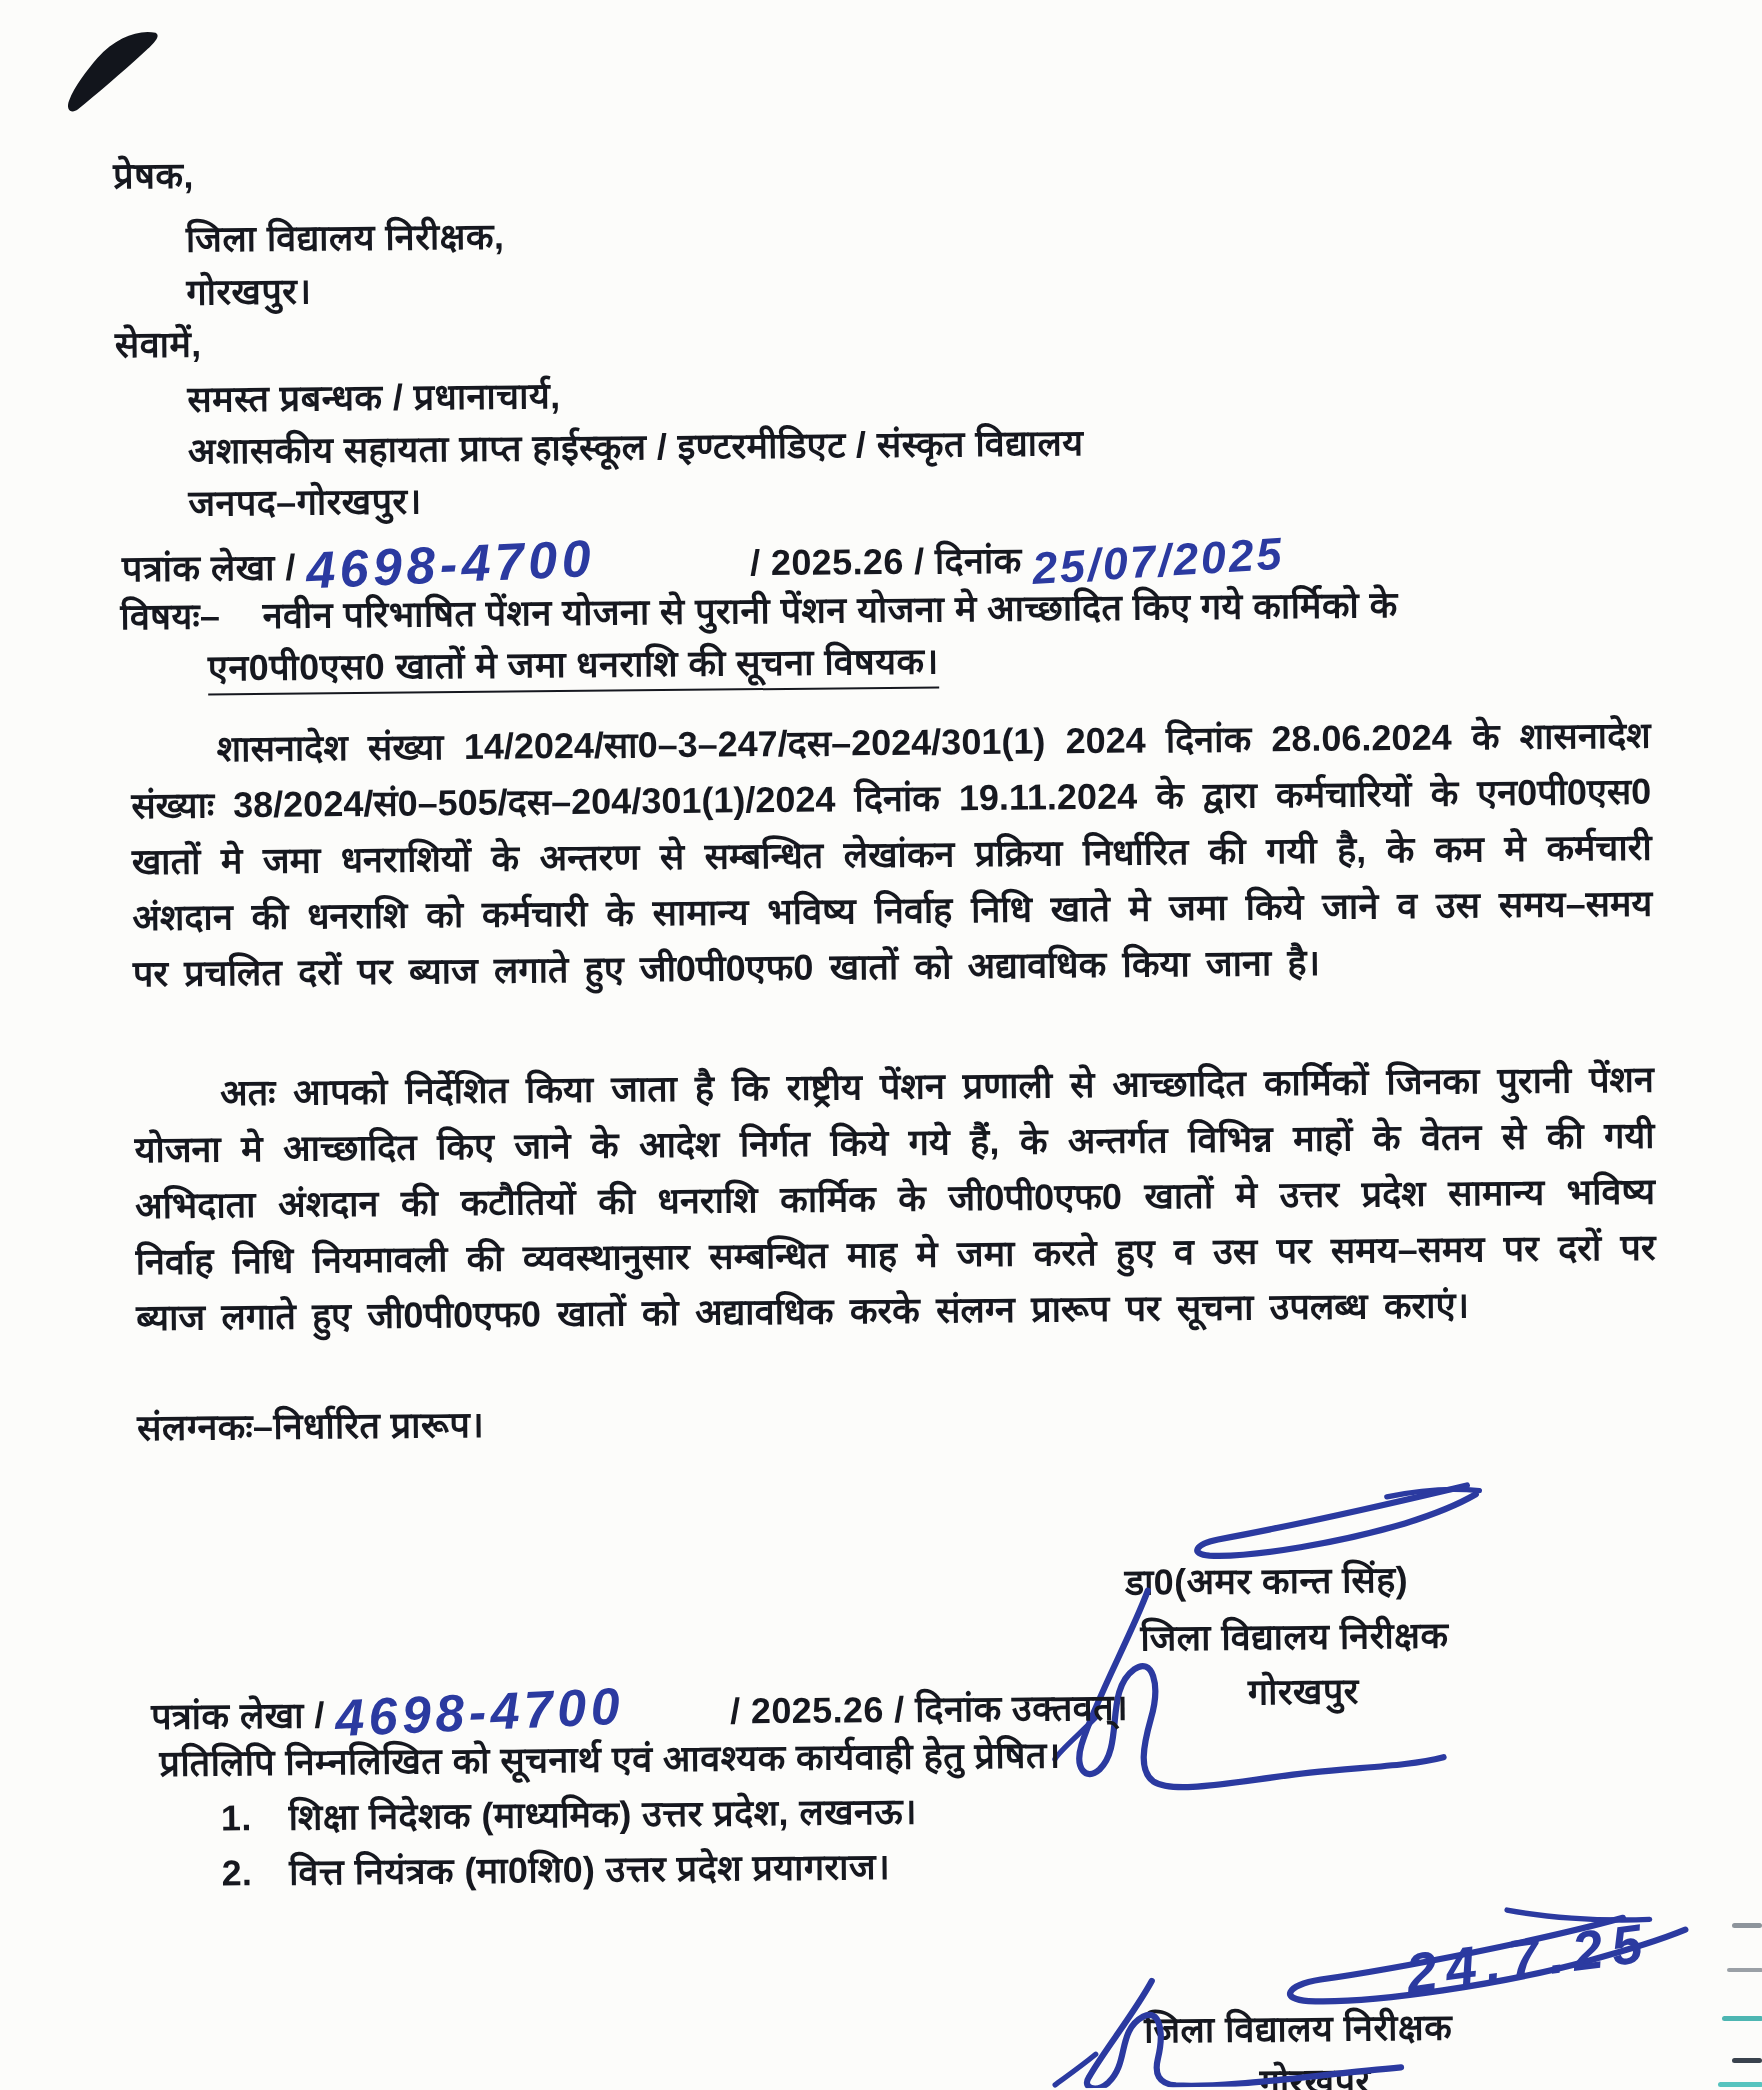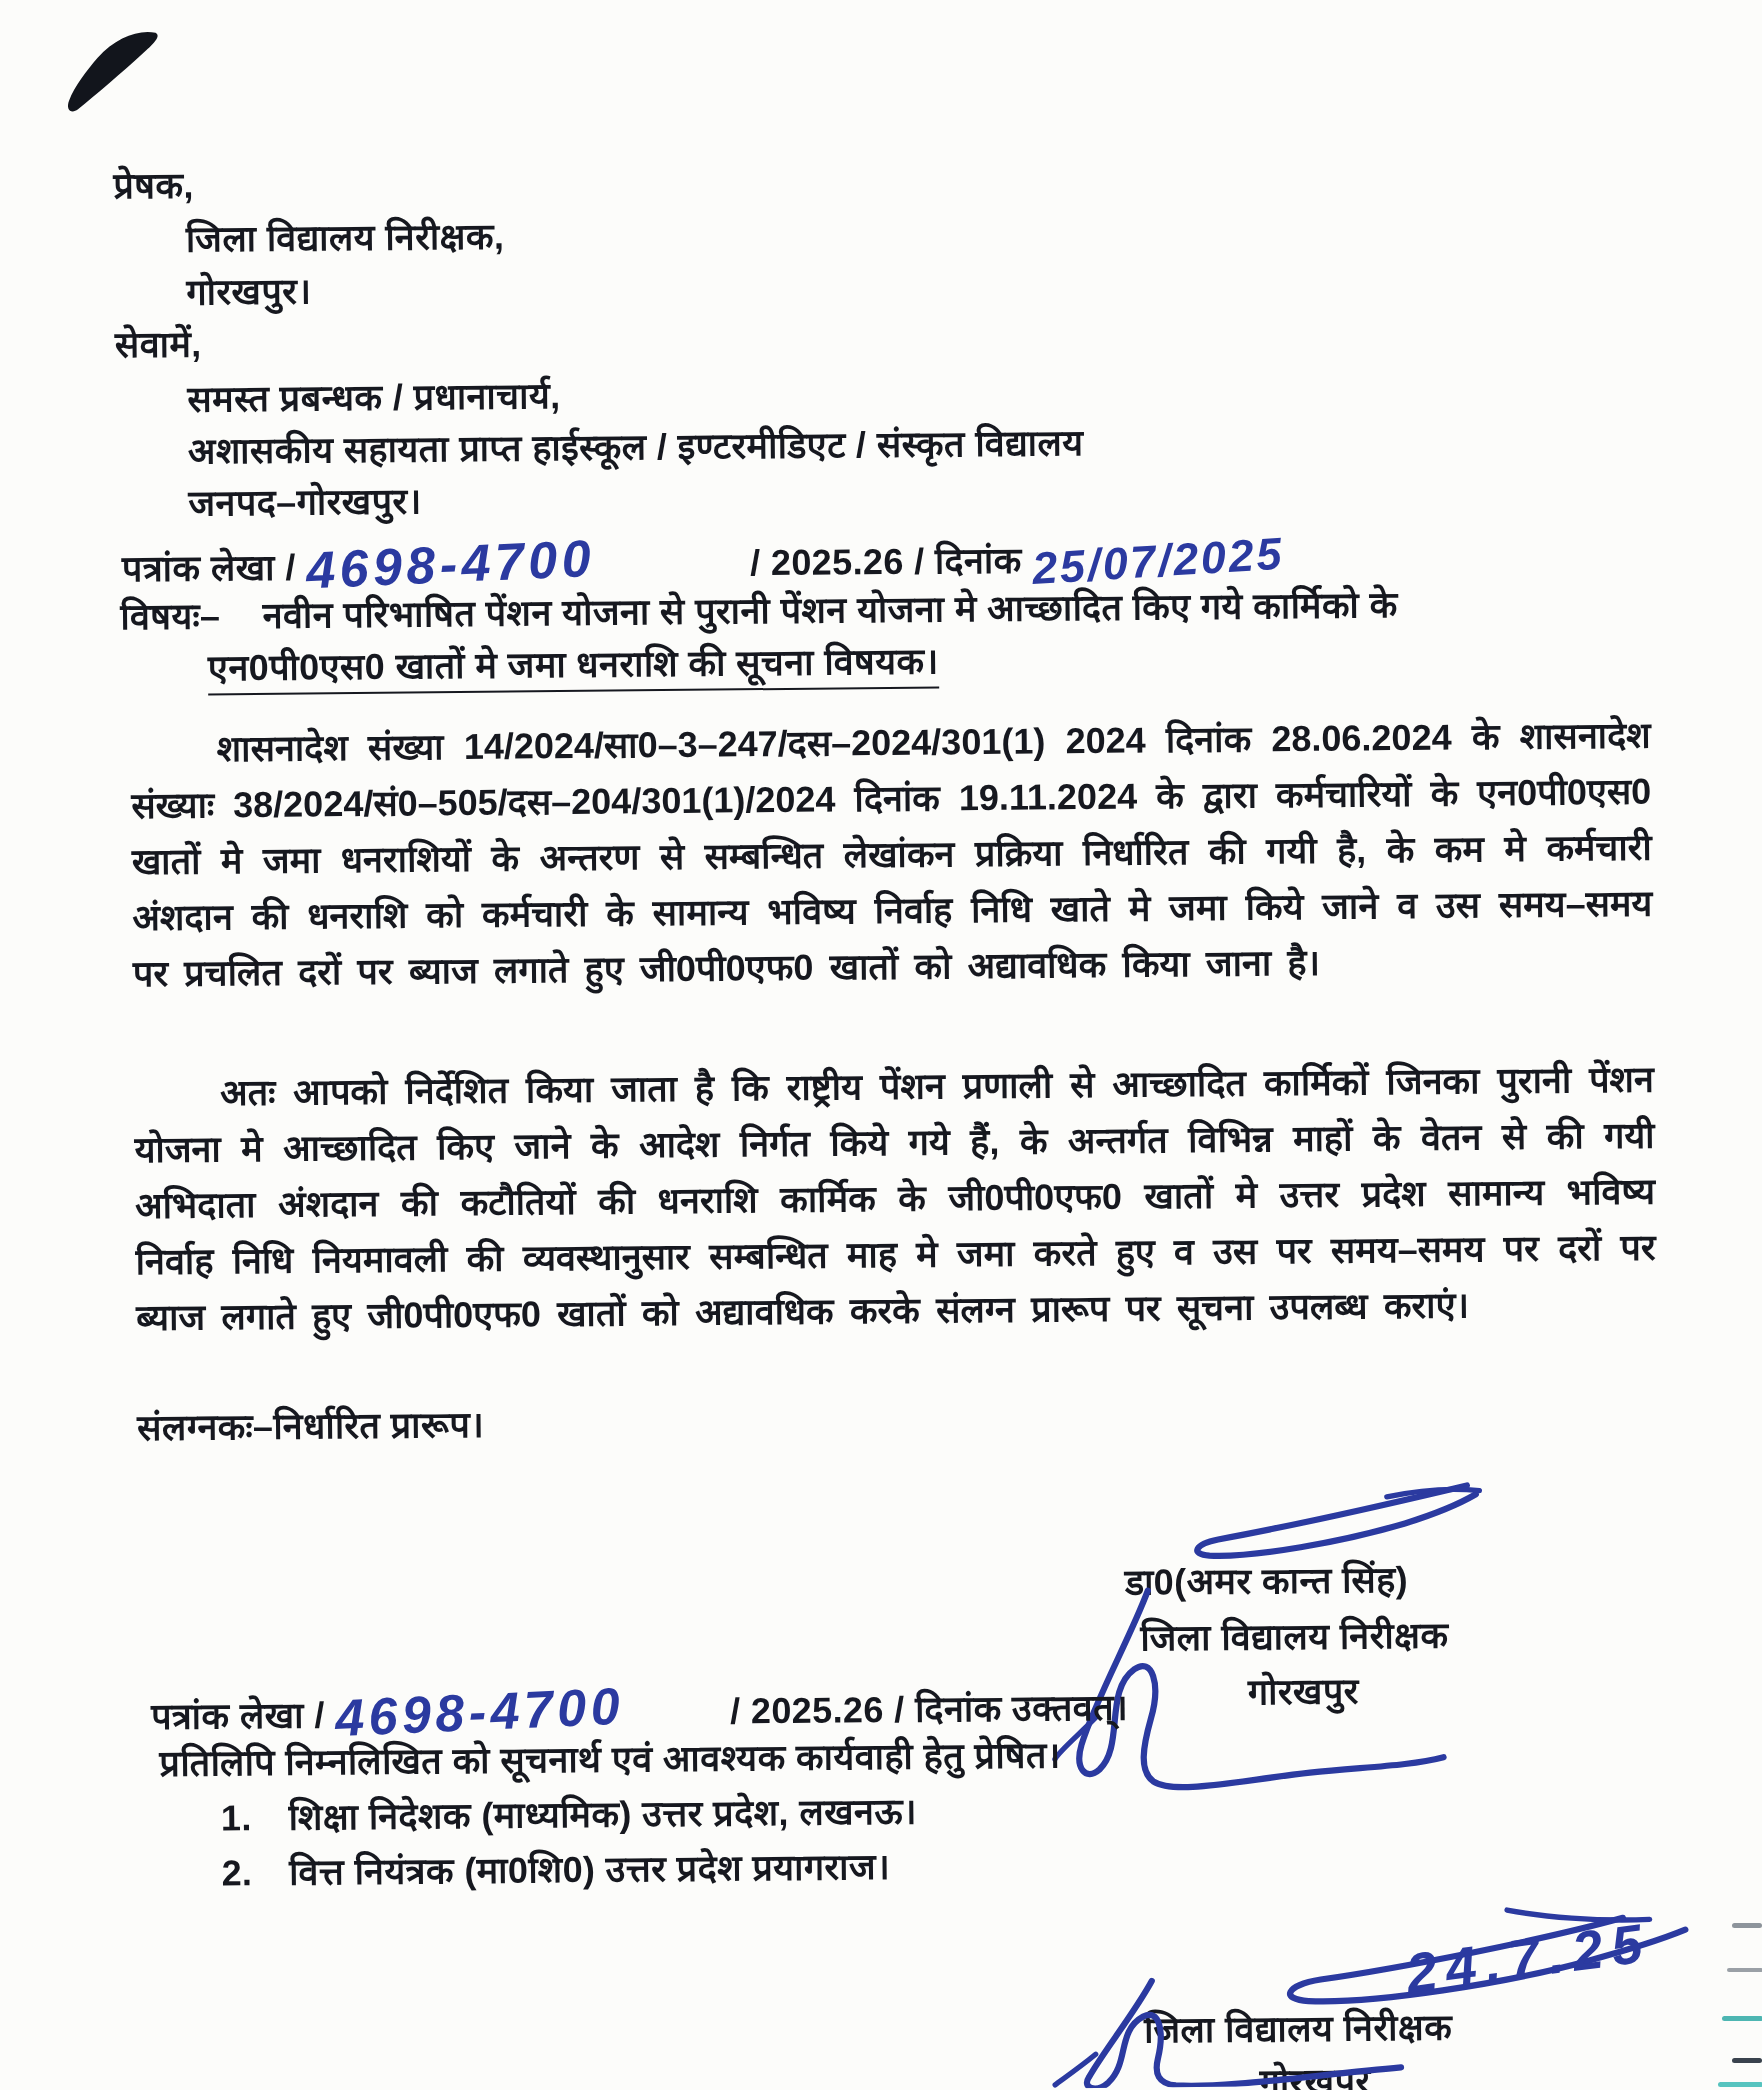--- a/index.html
+++ b/index.html
@@ -42,21 +42,21 @@
   </svg>
 
   <div class="streak" style="left:1732px; top:1923px; width:30px; height:4.5px; background:#8d949b;"></div>
   <div class="streak" style="left:1727px; top:1968px; width:36px; height:3.6px; background:#9aa0a6;"></div>
   <div class="streak" style="left:1722px; top:2016px; width:41px; height:5.3px; background:#4db6b2;"></div>
   <div class="streak" style="left:1732px; top:2058px; width:30px; height:4.5px; background:#39424d;"></div>
   <div class="streak" style="left:1718px; top:2082px; width:45px; height:5.3px; background:#57c4bf;"></div>
 
   <div class="tilt">
 
-    <div class="line" style="left:120px; top:153px;">प्रेषक,</div>
+    <div class="line" style="left:120px; top:143px;">प्रेषक,</div>
     <div class="line" style="left:192px; top:207px;">जिला विद्यालय निरीक्षक,</div>
     <div class="line" style="left:192px; top:260px;">गोरखपुर।</div>
 
     <div class="line" style="left:120px; top:312px;text-align:right;">सेवामें,</div>
     <div class="line" style="left:192px; top:367px;">समस्त प्रबन्धक / प्रधानाचार्य,</div>
     <div class="line" style="left:192px; top:419px;">अशासकीय सहायता प्राप्त हाईस्कूल / इण्टरमीडिएट / संस्कृत विद्यालय</div>
     <div class="line" style="left:192px; top:471px;">जनपद–गोरखपुर।</div>
 
     <div class="line" style="left:125px; top:526px;">
       <span>पत्रांक लेखा /</span>

